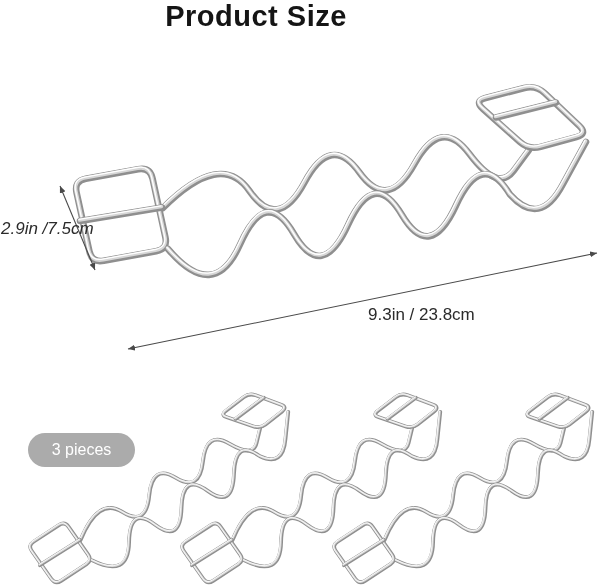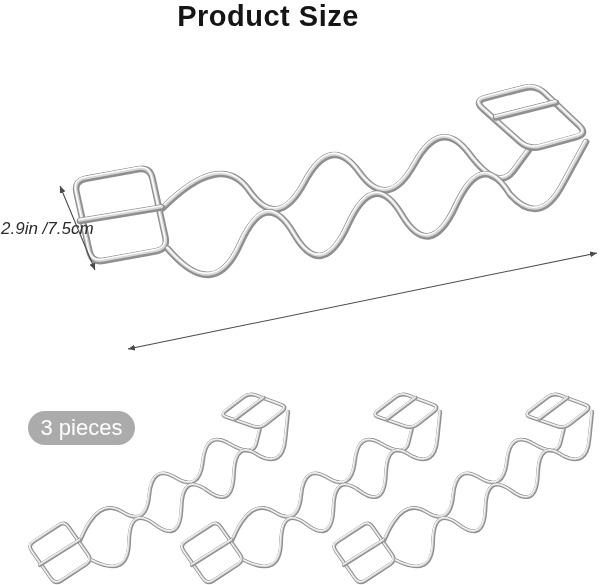--- a/index.html
+++ b/index.html
@@ -3,21 +3,21 @@
 <meta charset="utf-8">
 <style>
   html, body { margin: 0; padding: 0; }
   body {
     width: 605px; height: 585px;
     background: #ffffff;
     font-family: "Liberation Sans", sans-serif;
     position: relative;
     overflow: hidden;
   }
-  .stage { position: absolute; inset: 0; width: 512px; height: 585px; padding-left: 24px; }
+  .stage { position: absolute; inset: 0; width: 512px; height: 585px; }
   .page-title {
     position: absolute;
     top: 0; left: 0; right: 0;
     text-align: center;
     font-size: 29px;
     font-weight: bold;
     color: #151515;
     letter-spacing: 0.5px;
     line-height: 1.15;
     margin: 0;
@@ -26,26 +26,26 @@
   .dim-label {
     position: absolute;
     font-size: 17px;
     color: #2b2b2b;
     white-space: nowrap;
   }
   .dim-label.height { left: 1px; top: 219px; font-style: italic; }
   .dim-label.length { left: 368px; top: 305px; }
   .pieces-badge {
     position: absolute;
-    left: 28px; top: 411px;
+    left: 28px; top: 433px;
     width: 107px; height: 34px;
     border-radius: 17px;
     background: #ababab;
     color: #ffffff;
-    font-size: 22px;
+    font-size: 16px;
     display: flex;
     align-items: center;
     justify-content: center;
     line-height: 1;
   }
 </style>
 </head>
 <body>
 
 <div class="stage">
@@ -99,16 +99,17 @@
       <path d="M128,349 L597,253" marker-start="url(#dimarrow)" marker-end="url(#dimarrow)"></path>
     </g>
 
     <use href="#rack" transform="translate(-51,466.7) rotate(-22.8) scale(0.57)"></use>
     <use href="#rack" transform="translate(101,466.7) rotate(-22.8) scale(0.57)"></use>
     <use href="#rack" transform="translate(253,466.7) rotate(-22.8) scale(0.57)"></use>
   </svg>
 
   <div class="dim-label height">2.9in /7.5cm</div>
 
+  <div class="dim-label length">9.3in / 23.8cm</div>
 
   <div class="pieces-badge" style="background-color: rgb(171, 171, 171); color: rgb(255, 255, 255);">3 pieces</div>
 
 </div>
 
 </body></html>

